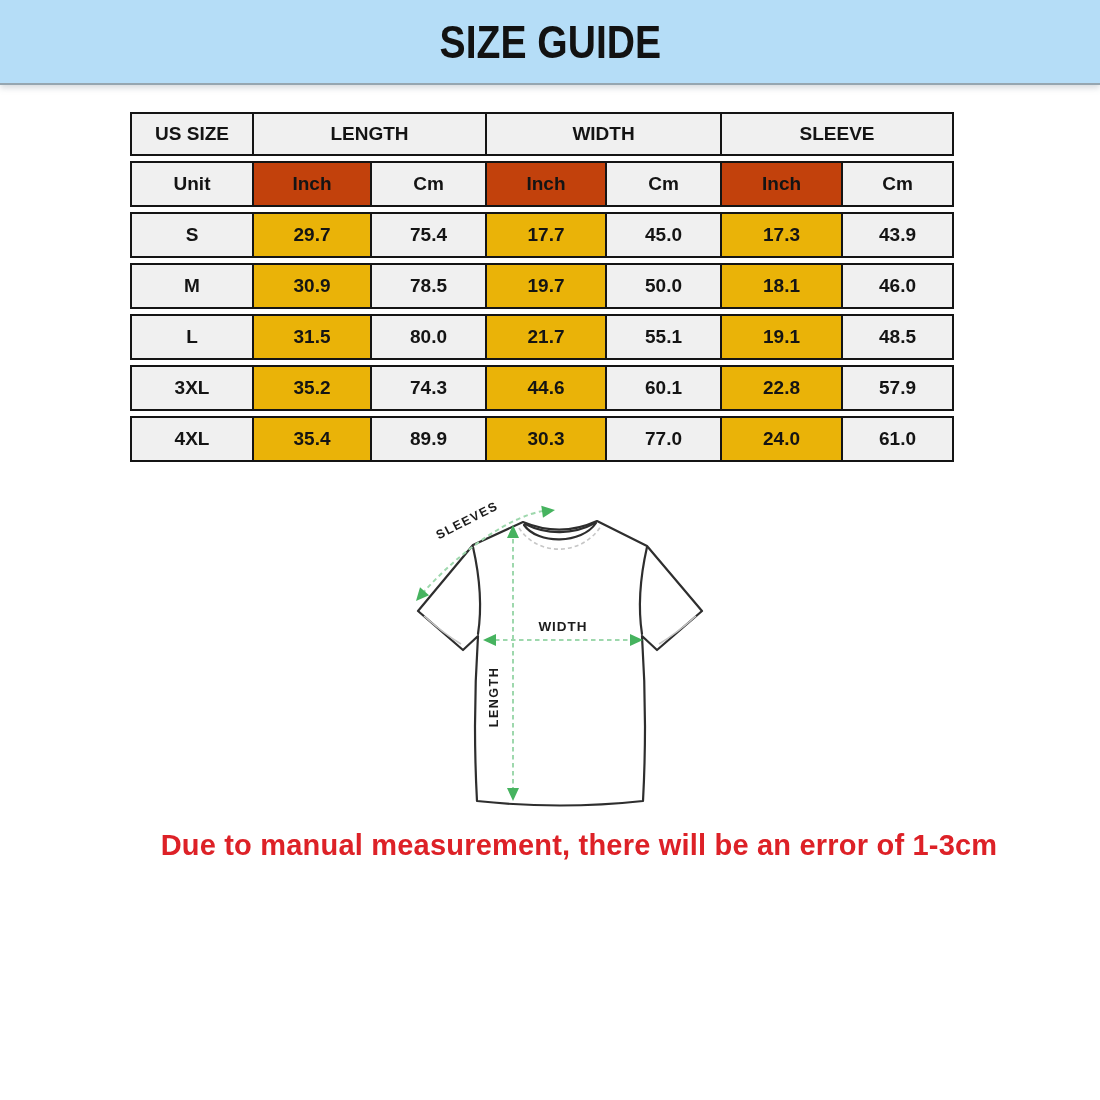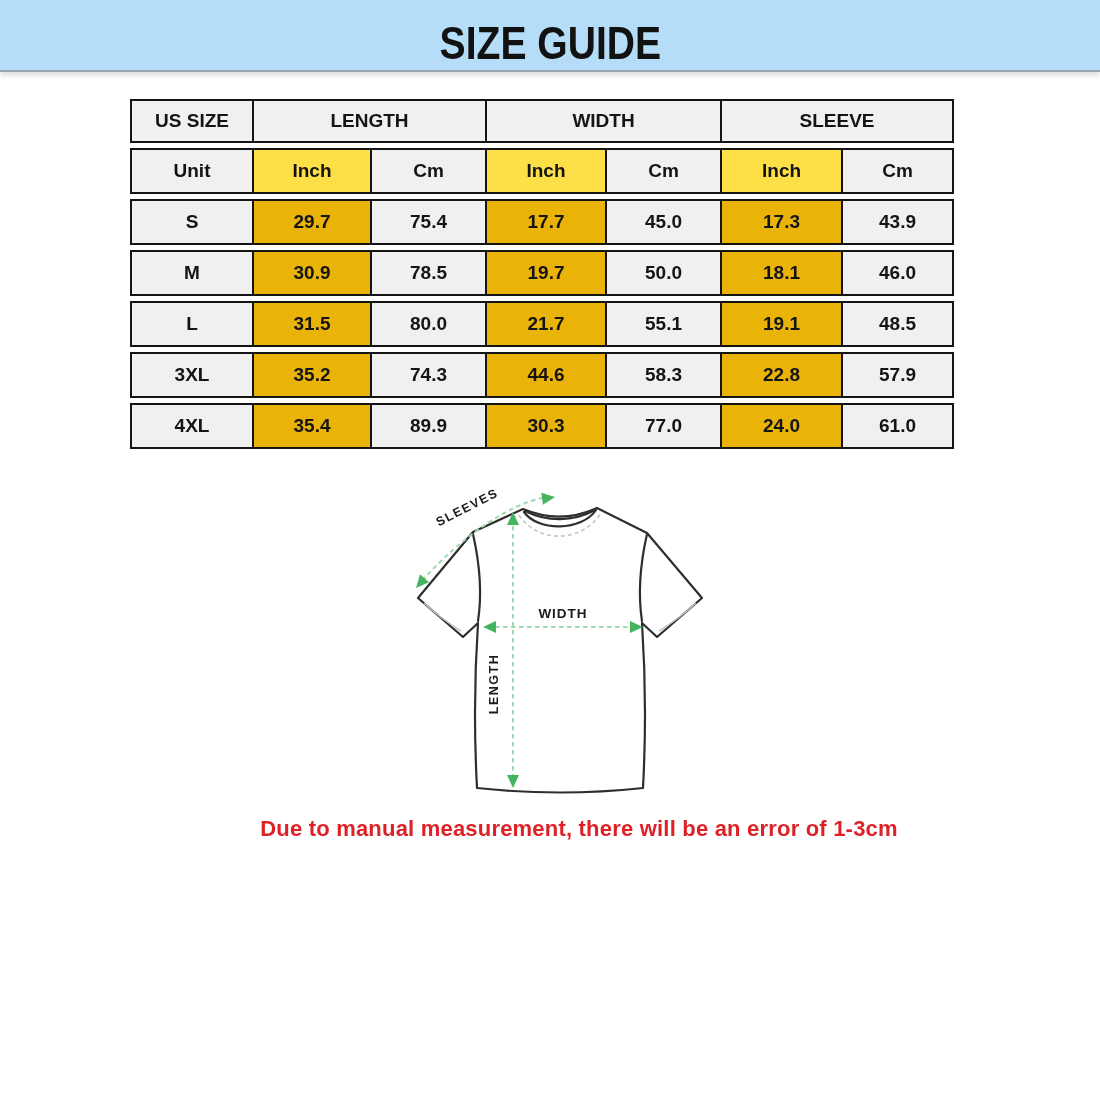--- a/index.html
+++ b/index.html
@@ -13,50 +13,50 @@
     --shirt-outline:#2E2E2E;
     --seam-gray:#C6C6C6;
   }
   *{box-sizing:border-box;}
   html,body{margin:0;padding:0;}
   body{
     width:1100px;height:1100px;overflow:hidden;background:#fff;
     font-family:"Liberation Sans",sans-serif;color:#141414;
   }
   .banner{
-    height:72px;background:var(--banner-blue);
+    height:85px;background:var(--banner-blue);
     border-bottom:2px solid var(--banner-edge);
     box-shadow:0 3px 6px rgba(110,125,135,.28);
-    display:flex;align-items:flex-end;justify-content:center;
+    display:flex;align-items:center;justify-content:center;
   }
   .banner h1{
     margin:0;font-size:46px;font-weight:bold;color:#121212;
     transform:scaleX(.85);letter-spacing:0;white-space:nowrap;
   }
   table.size-table{
     border-collapse:separate;border-spacing:0 5px;
     table-layout:fixed;width:824px;margin:22px 17px 0 130px;
   }
   .size-table th,.size-table td{
     border:2px solid var(--table-border);border-left-width:0;
     text-align:center;vertical-align:middle;
     font-weight:bold;font-size:19px;padding:0;
   }
   .size-table tr > *:first-child{border-left-width:2px;}
   .size-table thead tr.group-row th{height:44px;background:var(--cell-gray);}
   .size-table thead tr.unit-row th, .size-table tbody th, .size-table tbody td{height:46px;}
   .c-gray{background:var(--cell-gray);}
-  .c-white{background:#fde047;}
+  .c-white{background:#c2410c;}
   .c-size{background:var(--cell-gray);}
   .c-inch{background:#eab308;}
   .c-cm{background:var(--cell-gray);}
   .diagram-svg{display:block;margin:16px 0 0 395px;}
   .note{
     margin:14px 0 0 58px;text-align:center;
-    color:var(--note-red);font-size:22px;font-weight:bold;letter-spacing:.2px;
+    color:var(--note-red);font-size:29px;font-weight:bold;letter-spacing:.2px;
   }
 </style>
 </head>
 <body>
 
 <header class="banner">
   <h1>SIZE GUIDE</h1>
 </header>
 
 <main>
@@ -114,21 +114,21 @@
           <td class="c-inch">21.7</td>
           <td class="c-cm">55.1</td>
           <td class="c-inch">19.1</td>
           <td class="c-cm">48.5</td>
         </tr>
         <tr>
           <th class="c-size">3XL</th>
           <td class="c-inch">35.2</td>
           <td class="c-cm">74.3</td>
           <td class="c-inch">44.6</td>
-          <td class="c-cm">58.3</td>
+          <td class="c-cm">60.1</td>
           <td class="c-inch">22.8</td>
           <td class="c-cm">57.9</td>
         </tr>
         <tr>
           <th class="c-size">4XL</th>
           <td class="c-inch">35.4</td>
           <td class="c-cm">89.9</td>
           <td class="c-inch">30.3</td>
           <td class="c-cm">77.0</td>
           <td class="c-inch">24.0</td>

